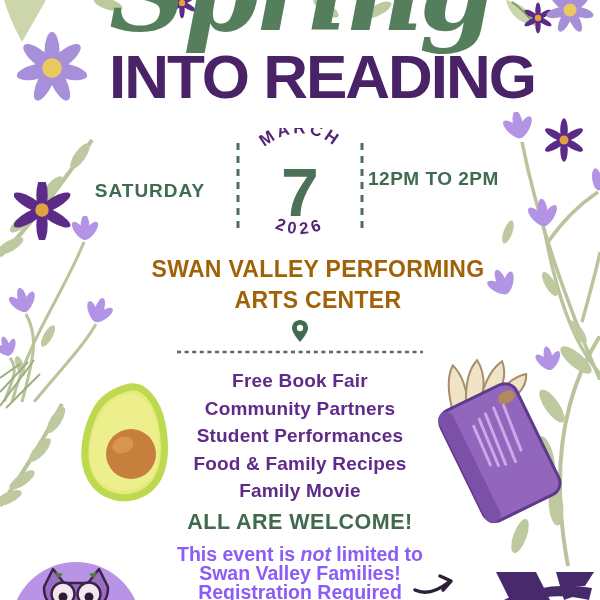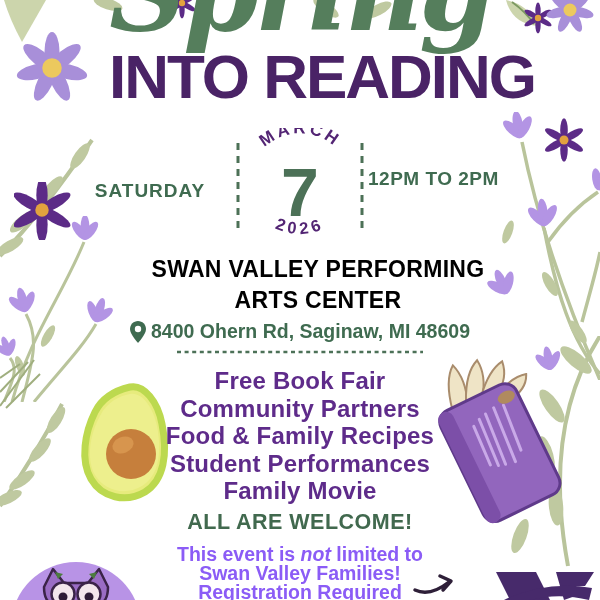--- a/index.html
+++ b/index.html
@@ -22,27 +22,27 @@
     color:#4a2366;
     padding-left:44px;
   }
   
   .green-label{color:#3f6b50;font-weight:bold;font-size:19px;letter-spacing:1px;z-index:5;}
   #weekday{left:55px;top:180px;width:190px;text-align:center;}
   #time{left:368px;top:168px;width:190px;text-align:left;letter-spacing:.5px;}
   #date-badge{left:233px;top:128px;z-index:5;}
   
   #venue{left:0;right:0;top:254px;text-align:center;z-index:5;
-    color:#000000;font-weight:bold;font-size:23px;line-height:31px;letter-spacing:.3px;padding-left:36px;}
+    color:#a16207;font-weight:bold;font-size:23px;line-height:31px;letter-spacing:.3px;padding-left:36px;}
   #address-row{left:0;right:0;top:320px;display:flex;justify-content:center;align-items:center;gap:5px;z-index:5;}
   #address-row span{color:#3f6b50;font-weight:bold;font-size:19.5px;}
   #divider{left:50%;top:349px;transform:translateX(-50%);z-index:5;}
   
   #activities{left:0;right:0;top:367px;text-align:center;z-index:5;
-    color:#5e2b8a;font-weight:bold;font-size:24px;line-height:27.6px;letter-spacing:.2px;}
+    color:#5e2b8a;font-weight:bold;font-size:19px;line-height:27.6px;letter-spacing:.2px;}
   #welcome{left:0;right:0;top:510px;text-align:center;z-index:5;
     color:#41694e;font-weight:bold;font-size:21.5px;letter-spacing:.5px;}
   
   #note{left:130px;width:340px;top:545px;text-align:center;z-index:5;
     color:#8b5cf6;font-weight:bold;font-size:19.5px;line-height:18.8px;}
   #note em{font-style:italic;}
   
   .deco{position:absolute;pointer-events:none;}
 </style>
 </head>
@@ -258,32 +258,31 @@
   <div class="abs" id="venue">
     <div>SWAN VALLEY PERFORMING</div>
     <div>ARTS CENTER</div>
   </div>
 
   <div class="abs" id="address-row">
     <svg width="16" height="22" viewBox="0 0 16 22">
       <path d="M8,0 C3.6,0 0,3.6 0,8 C0,13.5 8,22 8,22 C8,22 16,13.5 16,8 C16,3.6 12.4,0 8,0 Z" fill="#3f6b50"></path>
       <circle cx="8" cy="8" r="3.2" fill="#ffffff"></circle>
     </svg>
-    <span>8400 Ohern Rd, Saginaw, MI 48609</span>
   </div>
 
   <svg class="abs" id="divider" width="246" height="6">
     <line x1="0" y1="3" x2="246" y2="3" stroke="#4c7157" stroke-width="2.6" stroke-dasharray="4 3.6"></line>
   </svg>
 
   <div class="abs" id="activities">
     <div>Free Book Fair</div>
     <div>Community Partners</div>
+    <div>Student Performances</div>
     <div>Food &amp; Family Recipes</div>
-    <div>Student Performances</div>
     <div>Family Movie</div>
   </div>
 
   <div class="abs" id="welcome">ALL ARE WELCOME!</div>
 
   <div class="abs" id="note">
     <div><span>This event is </span><em>not</em><span> limited to</span></div>
     <div>Swan Valley Families!</div>
     <div>Registration Required</div>
   </div>

